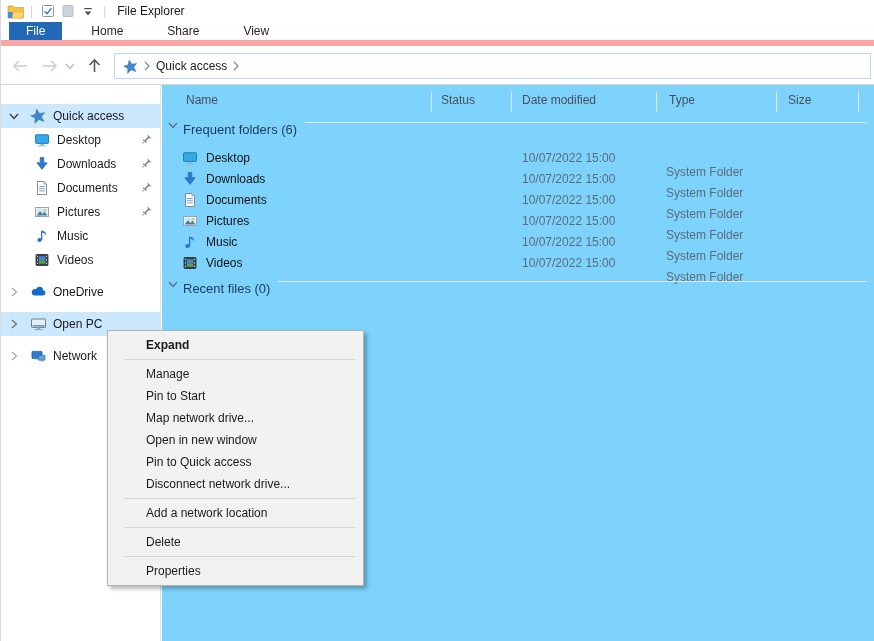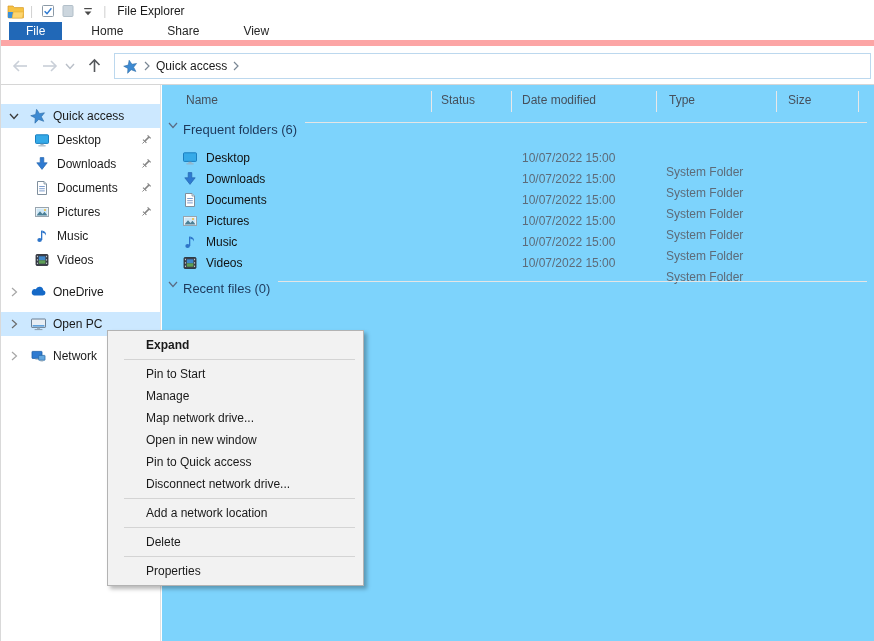--- a/index.html
+++ b/index.html
@@ -475,22 +475,22 @@
         <span class="glbl">Recent files (0)</span>
         <span class="gline"></span>
       </div>
 
     </div>
   </div>
 
   <div id="context-menu">
     <div class="mi default">Expand</div>
     <div class="msep"></div>
+    <div class="mi">Manage</div>
     <div class="mi">Pin to Start</div>
-    <div class="mi">Manage</div>
     <div class="mi">Map network drive...</div>
     <div class="mi">Open in new window</div>
     <div class="mi">Pin to Quick access</div>
     <div class="mi">Disconnect network drive...</div>
     <div class="msep"></div>
     <div class="mi">Add a network location</div>
     <div class="msep"></div>
     <div class="mi">Delete</div>
     <div class="msep"></div>
     <div class="mi">Properties</div>

